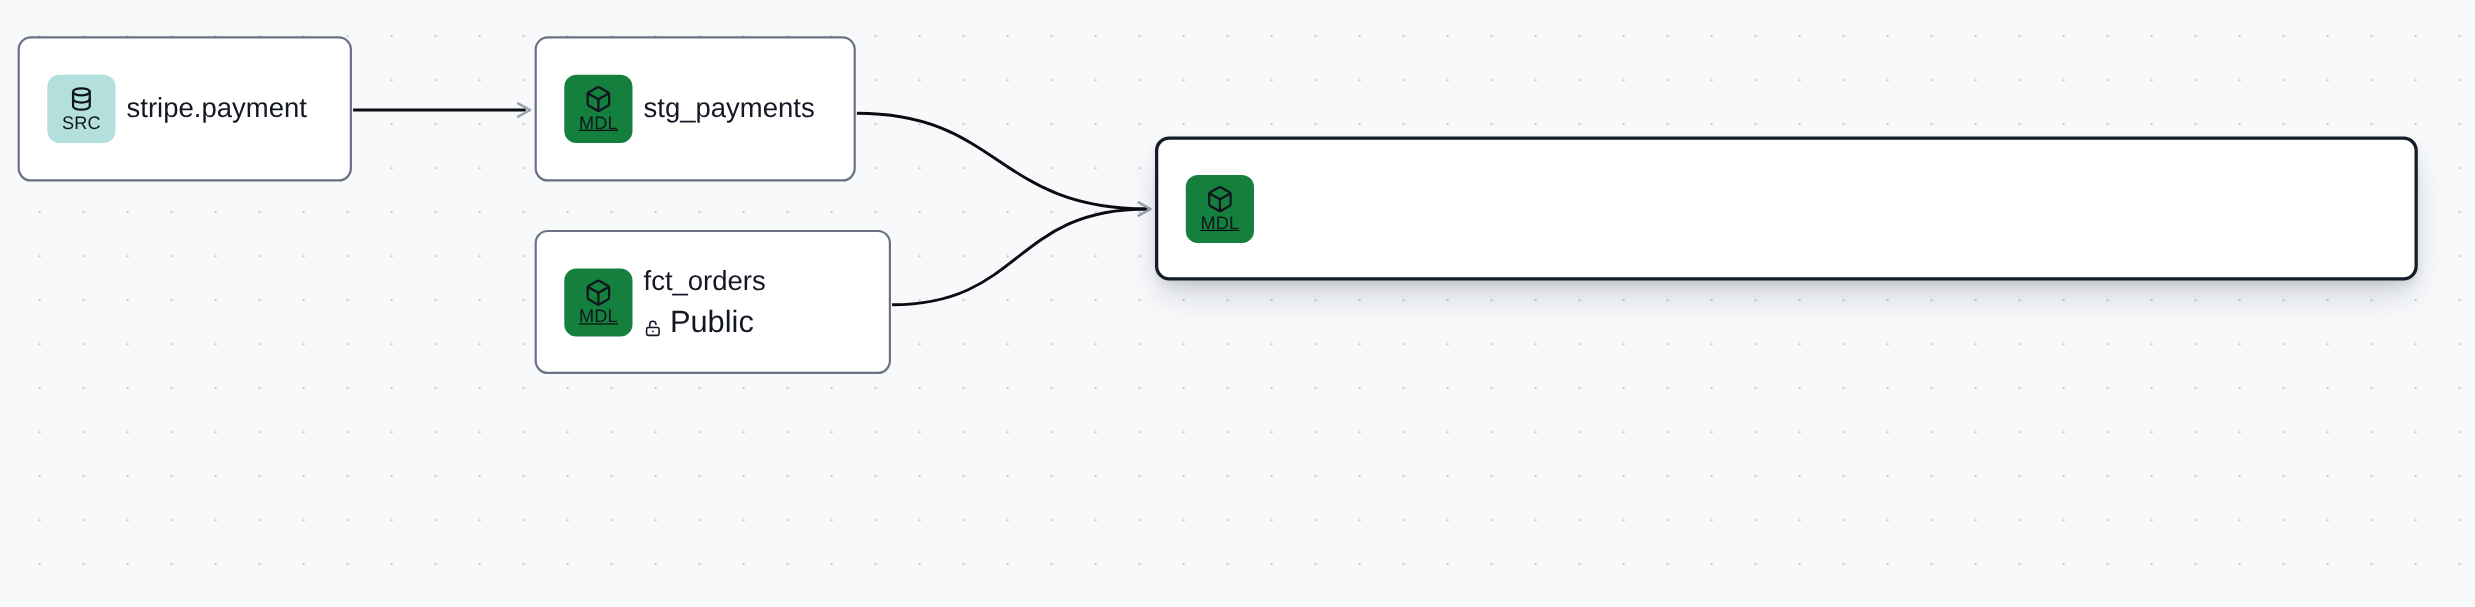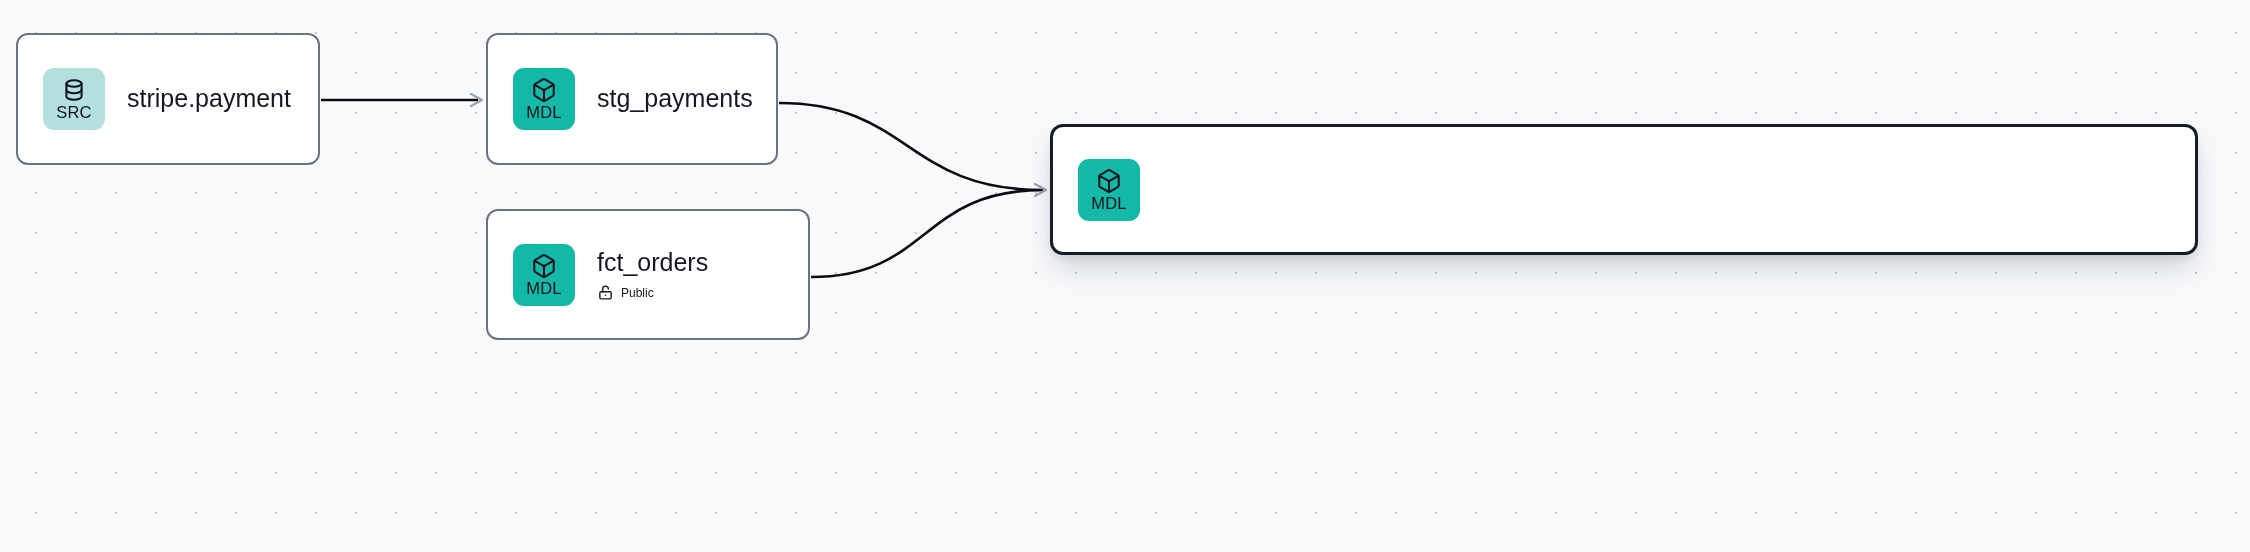--- a/index.html
+++ b/index.html
@@ -67,52 +67,52 @@
     width: 62px;
     height: 62px;
     border-radius: 11px;
     display: flex;
     flex-direction: column;
     align-items: center;
     justify-content: center;
     gap: 1px;
   }
   .badge.src { background: #b3e0dd; }
-  .badge.mdl { background: #14b8a6; }
+  .badge.mdl { background: #15803d; text-decoration: underline; }
 
   .badge svg { display: block; }
 
   .badge-text {
     font-size: 16.5px;
     line-height: 1;
     letter-spacing: 0.2px;
     color: #10141f;
     font-family: "Liberation Sans", sans-serif;
   }
 
   .node-body {
     display: flex;
     flex-direction: column;
     justify-content: center;
-    margin-left: 22px;
+    margin-left: 10px;
     min-width: 0;
   }
   .node-title {
     font-size: 25px;
     line-height: 1.18;
     color: #141824;
     white-space: nowrap;
     font-family: "Liberation Sans", sans-serif;
   }
   .node-sub {
     display: flex;
-    align-items: center;
+    align-items: flex-end;
     gap: 7px;
     margin-top: 7px;
-    font-size: 12px;
+    font-size: 28px;
     line-height: 1;
     color: #141824;
     white-space: nowrap;
   }
   .node-sub svg { display: block; flex: none; }
 
   
   #node-stripe-payment      { left: 16px;   top: 33px;  width: 304px; height: 132px; padding-left: 25px; }
   #node-stg-payments        { left: 486px;  top: 33px;  width: 292px; height: 132px; padding-left: 25px; }
   #node-fct-orders          { left: 486px;  top: 209px; width: 324px; height: 131px; padding-left: 25px; }

